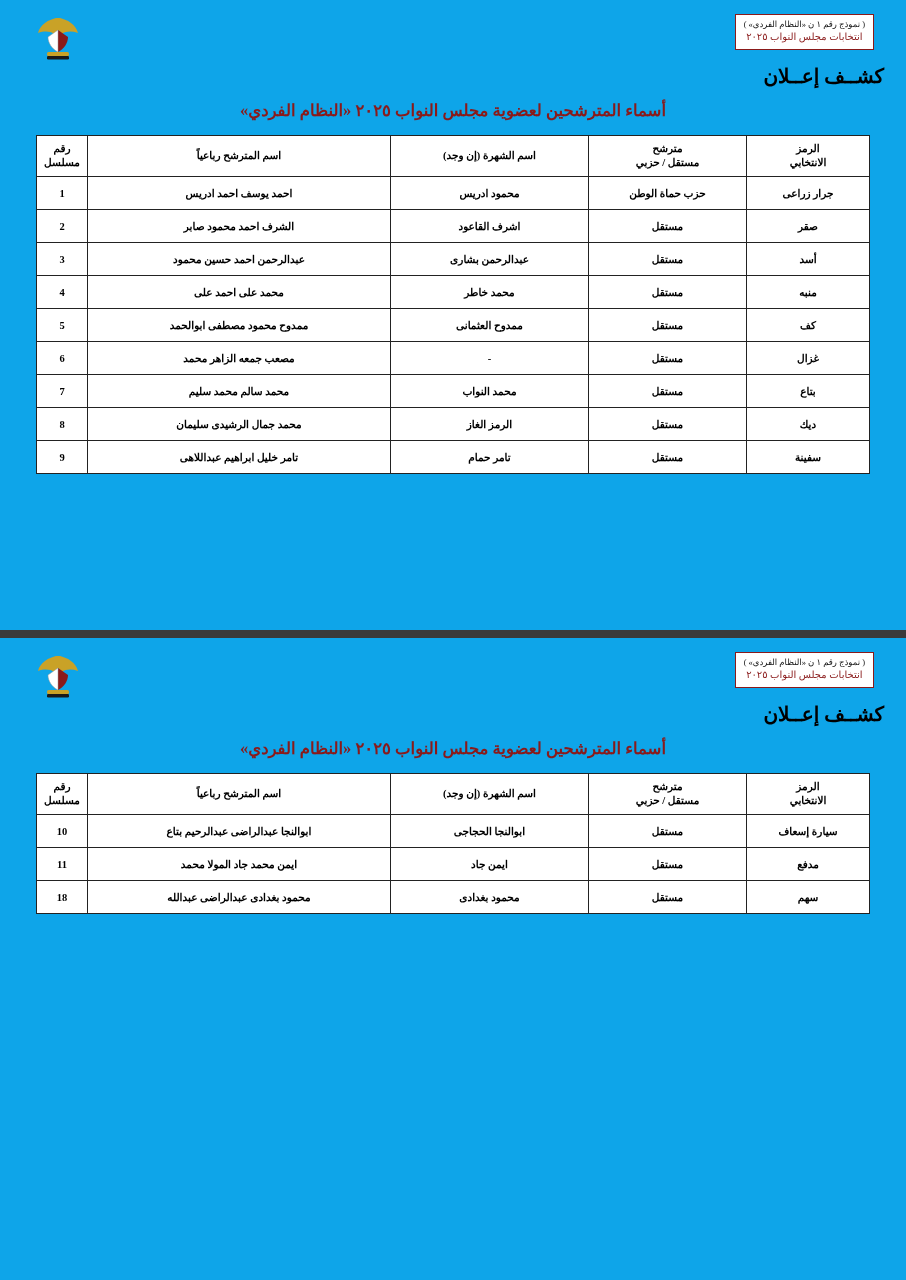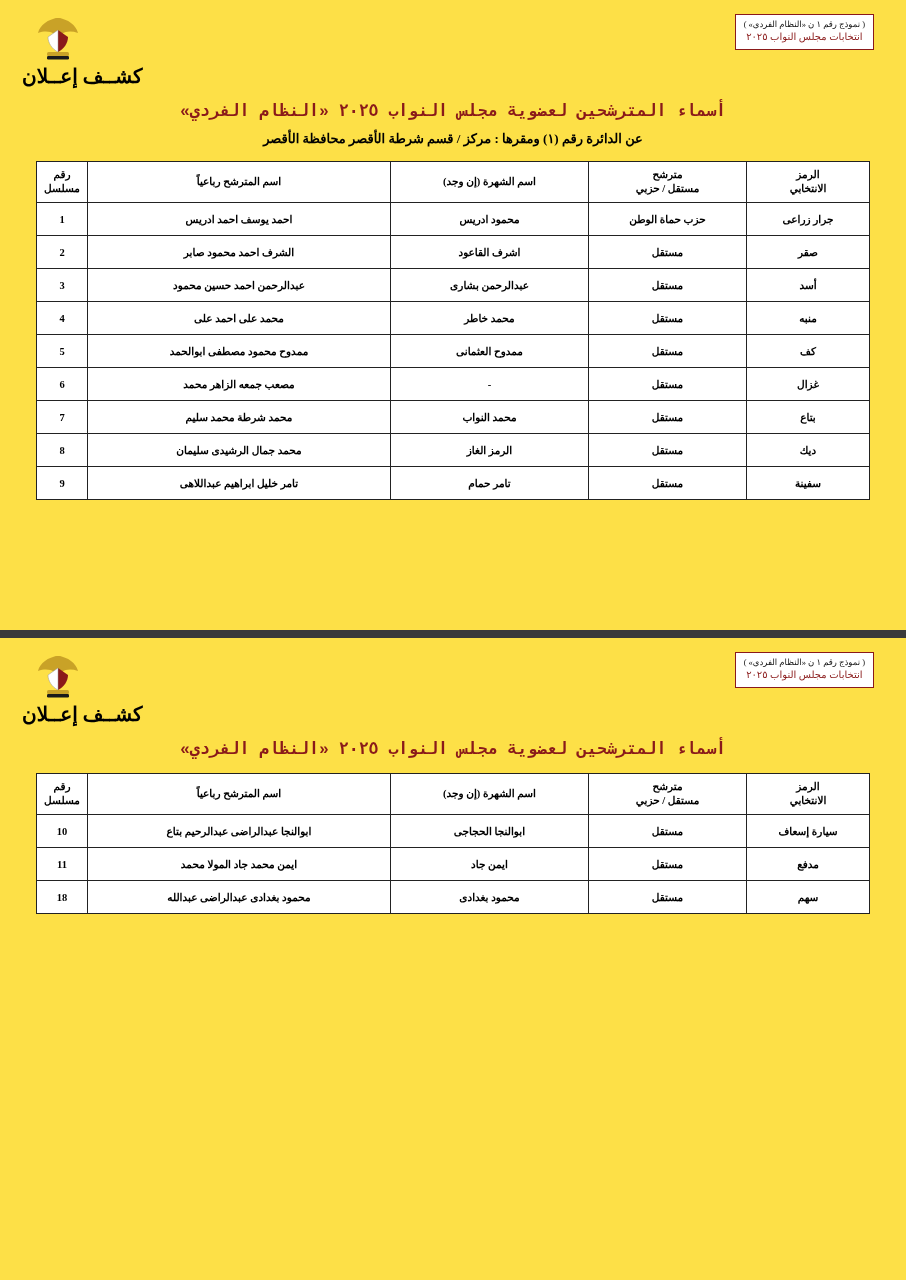--- a/index.html
+++ b/index.html
@@ -6,21 +6,21 @@
     margin: 0;
     padding: 0;
     background: #b8b8b8;
   }
   body {
     width: 906px;
     font-family: "Liberation Serif", "DejaVu Serif", serif;
   }
   .page {
     width: 906px;
-    background: #fde047;
+    background: #0ea5e9;
     position: relative;
     box-sizing: border-box;
     overflow: hidden;
   }
   .page-1 { height: 630px; padding: 10px 22px 0 22px; }
   .page-gap { height: 8px; background: #3a3a3a; width: 906px; }
   .page-2 { height: 642px; padding: 10px 22px 0 22px; }
 
   
   .hdr {
@@ -53,34 +53,33 @@
     position: absolute;
     top: 0px;
     left: 12px;
     width: 48px;
     height: 52px;
   }
   .emblem svg { display:block; }
 
   
   .title-main {
-    text-align: left;
+    text-align: right;
     font-size: 20px;
     font-weight: bold;
     color: #000;
     letter-spacing: 1px;
     margin-top: 2px;
   }
   .title-sub {
     text-align: center;
     font-size: 16.5px;
     font-weight: bold;
     color: #8a1a1a;
     margin-top: 13px;
-    font-family: Liberation Mono, monospace;
   }
   .title-dist {
     text-align: center;
     font-size: 13px;
     font-weight: bold;
     color: #000;
     margin-top: 10px;
     letter-spacing: 0.3px;
   }
 
@@ -134,21 +133,20 @@
         <path d="M24 20 L24 42 C30 39 34 33 34 27 L24 20 Z" fill="#8a1a1a"></path>
         <path d="M24 20 L14 27 C14 33 18 39 24 42 L24 20 Z" fill="#ffffff" stroke="#999" stroke-width="0.5"></path>
         <rect x="13" y="42" width="22" height="4" rx="1.5" fill="#c9a227"></rect>
         <rect x="13" y="46" width="22" height="3.5" rx="1.2" fill="#1a1a1a"></rect>
       </svg>
     </div>
   </div>
 
   <div class="title-main">كشــف إعــلان</div>
   <div class="title-sub">أسماء المترشحين لعضوية مجلس النواب ٢٠٢٥ «النظام الفردي»</div>
-  <div class="title-dist">عن الدائرة رقم (١)  ومقرها : مركز / قسم شرطة  الأقصر   محافظة الأقصر</div>
 
   <table class="cands">
     <thead>
       <tr>
         <th class="col-sym two-line">
           <div>الرمز</div>
           <div>الانتخابي</div>
         </th>
         <th class="col-type two-line">
           <div>مترشح</div>
@@ -202,21 +200,21 @@
         <td class="col-sym">غزال</td>
         <td class="col-type">مستقل</td>
         <td class="col-fame">-</td>
         <td class="col-name">مصعب جمعه الزاهر محمد</td>
         <td class="col-no num">6</td>
       </tr>
       <tr>
         <td class="col-sym">بتاع</td>
         <td class="col-type">مستقل</td>
         <td class="col-fame">محمد النواب</td>
-        <td class="col-name">محمد شرطة محمد سليم</td>
+        <td class="col-name">محمد سالم محمد سليم</td>
         <td class="col-no num">7</td>
       </tr>
       <tr>
         <td class="col-sym">ديك</td>
         <td class="col-type">مستقل</td>
         <td class="col-fame">الرمز الغاز</td>
         <td class="col-name">محمد جمال الرشيدى سليمان</td>
         <td class="col-no num">8</td>
       </tr>
       <tr>

